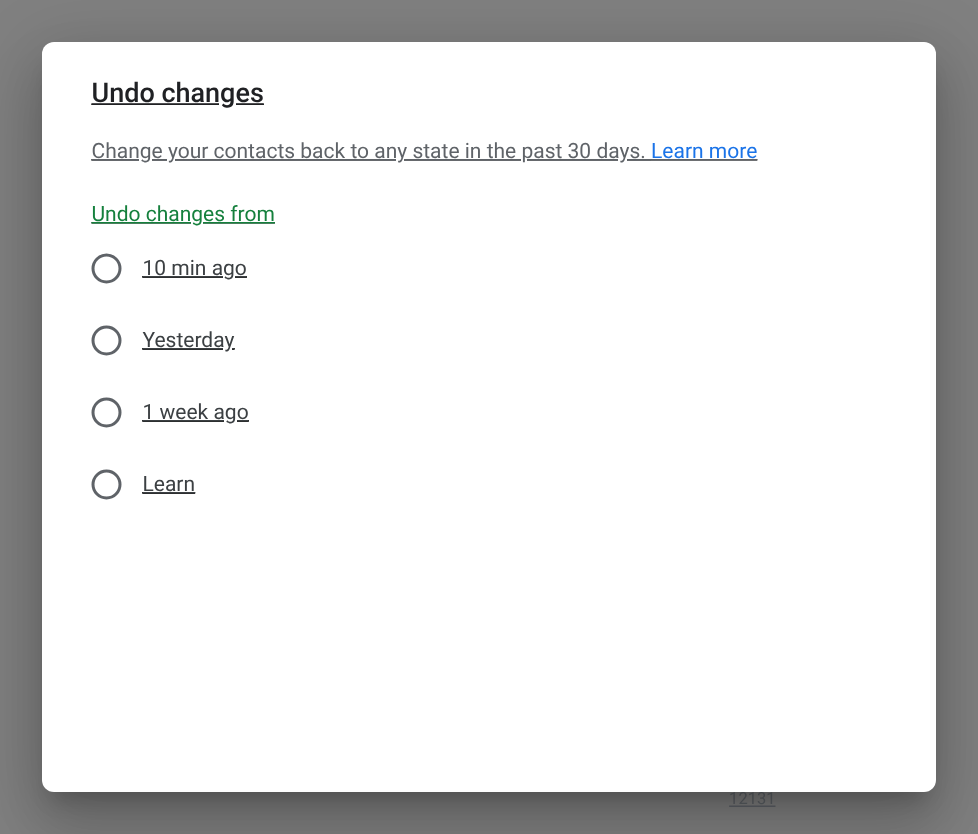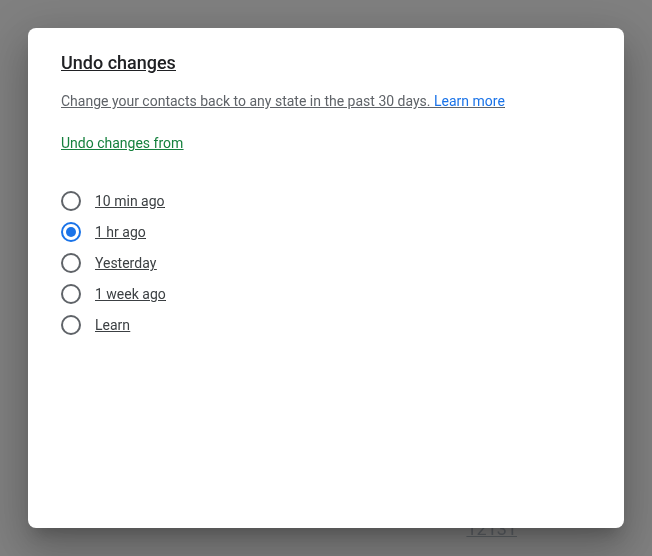--- a/index.html
+++ b/index.html
@@ -14,21 +14,21 @@
       width: 652px;
       height: 556px;
       position: relative;
       overflow: hidden;
     }
     .backdrop-text {
       position: absolute;
       right: 135px;
       bottom: 17px;
       color: #5f6368;
-      font-size: 18px;
+      font-size: 11px;
     }
     .dialog {
       position: absolute;
       top: 28px;
       left: 28px;
       right: 28px;
       bottom: 28px;
       background: #fff;
       border-radius: 8px;
       box-shadow: 0 11px 15px -7px rgba(0,0,0,.2), 0 24px 38px 3px rgba(0,0,0,.14), 0 9px 46px 8px rgba(0,0,0,.12);
@@ -56,23 +56,22 @@
     }
     .form-label {
       font-size: 14px;
       color: #15803d;
       padding-left: 9px;
       margin-bottom: 18px;
     }
     .radio-group {
       display: flex;
       flex-direction: column;
-      gap: 11px;
+      gap: 28px;
       padding-left: 9px;
-      margin-top: 22px;
     }
     .radio-item {
       display: flex;
       align-items: center;
       gap: 14px;
       cursor: pointer;
     }
     .radio-circle {
       width: 20px;
       height: 20px;
@@ -133,26 +132,20 @@
 
   <div class="form-label">Undo changes from</div>
 
   <div class="radio-group">
 
     <label class="radio-item">
       <span class="radio-circle"></span>
       <span class="radio-label">10 min ago</span>
     </label>
 
-    <label class="radio-item">
-      <span class="radio-circle selected">
-          <span class="radio-dot"></span>
-        </span>
-      <span class="radio-label">1 hr ago</span>
-    </label>
 
     <label class="radio-item">
       <span class="radio-circle"></span>
       <span class="radio-label">Yesterday</span>
     </label>
 
     <label class="radio-item">
       <span class="radio-circle"></span>
       <span class="radio-label">1 week ago</span>
     </label>

